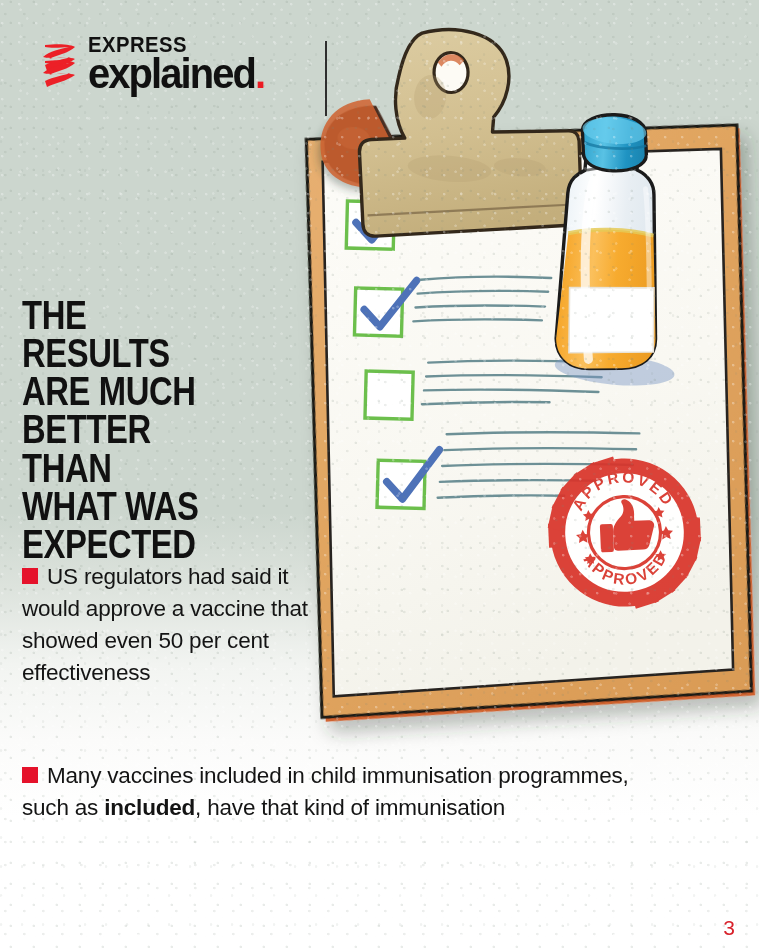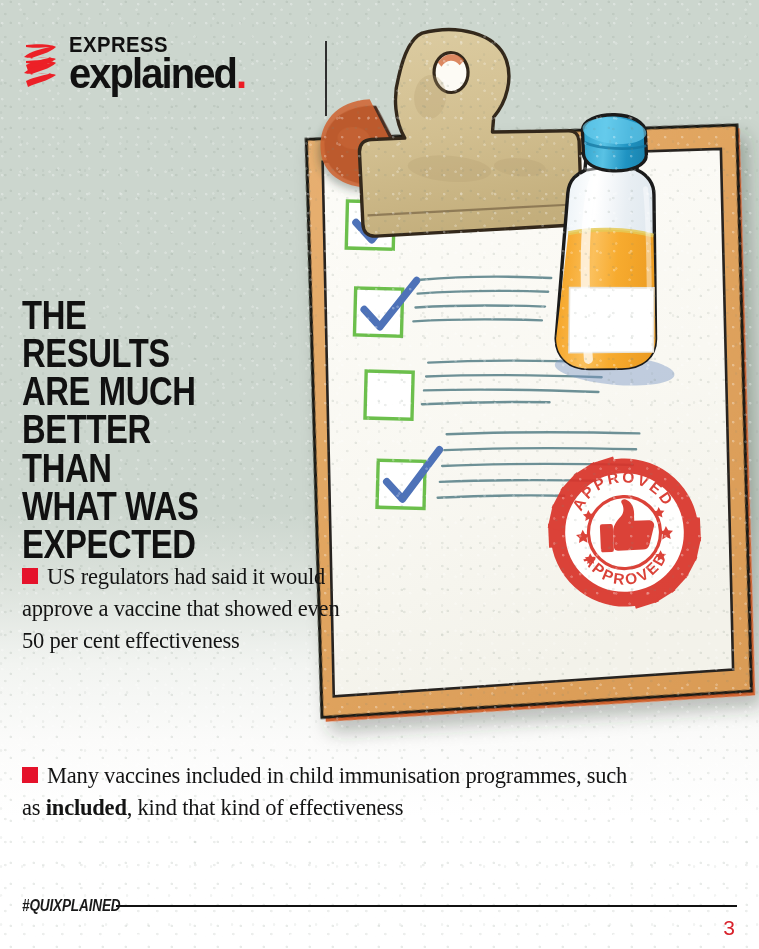--- a/index.html
+++ b/index.html
@@ -35,21 +35,21 @@
       radial-gradient(circle at 13% 22%, rgba(255,255,255,.55) 0 1px, transparent 1.6px),
       radial-gradient(circle at 47% 9%,  rgba(120,135,122,.30) 0 1px, transparent 1.6px),
       radial-gradient(circle at 71% 36%, rgba(255,255,255,.45) 0 1px, transparent 1.6px),
       radial-gradient(circle at 28% 61%, rgba(120,135,122,.25) 0 1px, transparent 1.6px),
       radial-gradient(circle at 88% 74%, rgba(255,255,255,.40) 0 1px, transparent 1.6px),
       radial-gradient(circle at 5% 88%,  rgba(120,135,122,.18) 0 1px, transparent 1.6px);
     background-size:17px 19px, 23px 21px, 29px 27px, 19px 23px, 31px 25px, 21px 29px;
   }
 
   
-  #masthead { position:absolute; left:20px; top:34px; display:flex; align-items:center; }
+  #masthead { position:absolute; left:39px; top:34px; display:flex; align-items:center; }
   #logo-mark { width:40px; height:56px; flex:none; margin-right:9px; margin-top:4px; }
   #logo-words { display:flex; flex-direction:column; line-height:1; }
   .word-express {
     font-family:"Liberation Sans", sans-serif;
     font-weight:bold; font-size:22px; letter-spacing:.5px;
     color:#111; transform:scaleX(.92); transform-origin:left center;
   }
   .word-explained {
     font-family:"Liberation Sans", sans-serif;
     font-weight:bold; font-size:42px; letter-spacing:-2px;
@@ -76,21 +76,21 @@
     color:#111;
     transform:scaleX(.80);
     transform-origin:left top;
     text-transform:uppercase;
     white-space:pre-line;
   }
 
   
   .bullet-block {
     position:absolute;
-    font-family:Liberation Serif, serif;
+    font-family:Liberation Sans, sans-serif;
     font-size:22.5px;
     line-height:1.42;
     color:#141414;
     letter-spacing:-.2px;
   }
   #bullet-1 { left:22px; top:561px; width:330px; }
   #bullet-2 { left:22px; top:760px; width:620px; }
   .bullet-sq {
     display:inline-block;
     width:16px; height:16px;
@@ -366,21 +366,17 @@
   <div id="masthead-divider"></div>
 
   <h1 id="headline">THE RESULTS
 ARE MUCH
 BETTER THAN
 WHAT WAS
 EXPECTED</h1>
 
   <p class="bullet-block" id="bullet-1"><span class="bullet-sq"></span><span>US regulators had said it would approve a vaccine that showed even 50 per cent effectiveness</span></p>
 
-  <p class="bullet-block" id="bullet-2"><span class="bullet-sq"></span><span>Many vaccines included in child immunisation programmes, such as </span><b>included</b><span>, kind that kind of effectiveness</span></p>
-
-  <div id="footer">
-    <span id="hashtag">#QUIXPLAINED</span>
-    <span id="footer-rule"></span>
-  </div>
+  <p class="bullet-block" id="bullet-2"><span class="bullet-sq"></span><span>Many vaccines included in child immunisation programmes, such as </span><b>included</b><span>, have that kind of immunisation</span></p>
+
   <div id="page-number">3</div>
 
 </div>
 
 </body></html>

